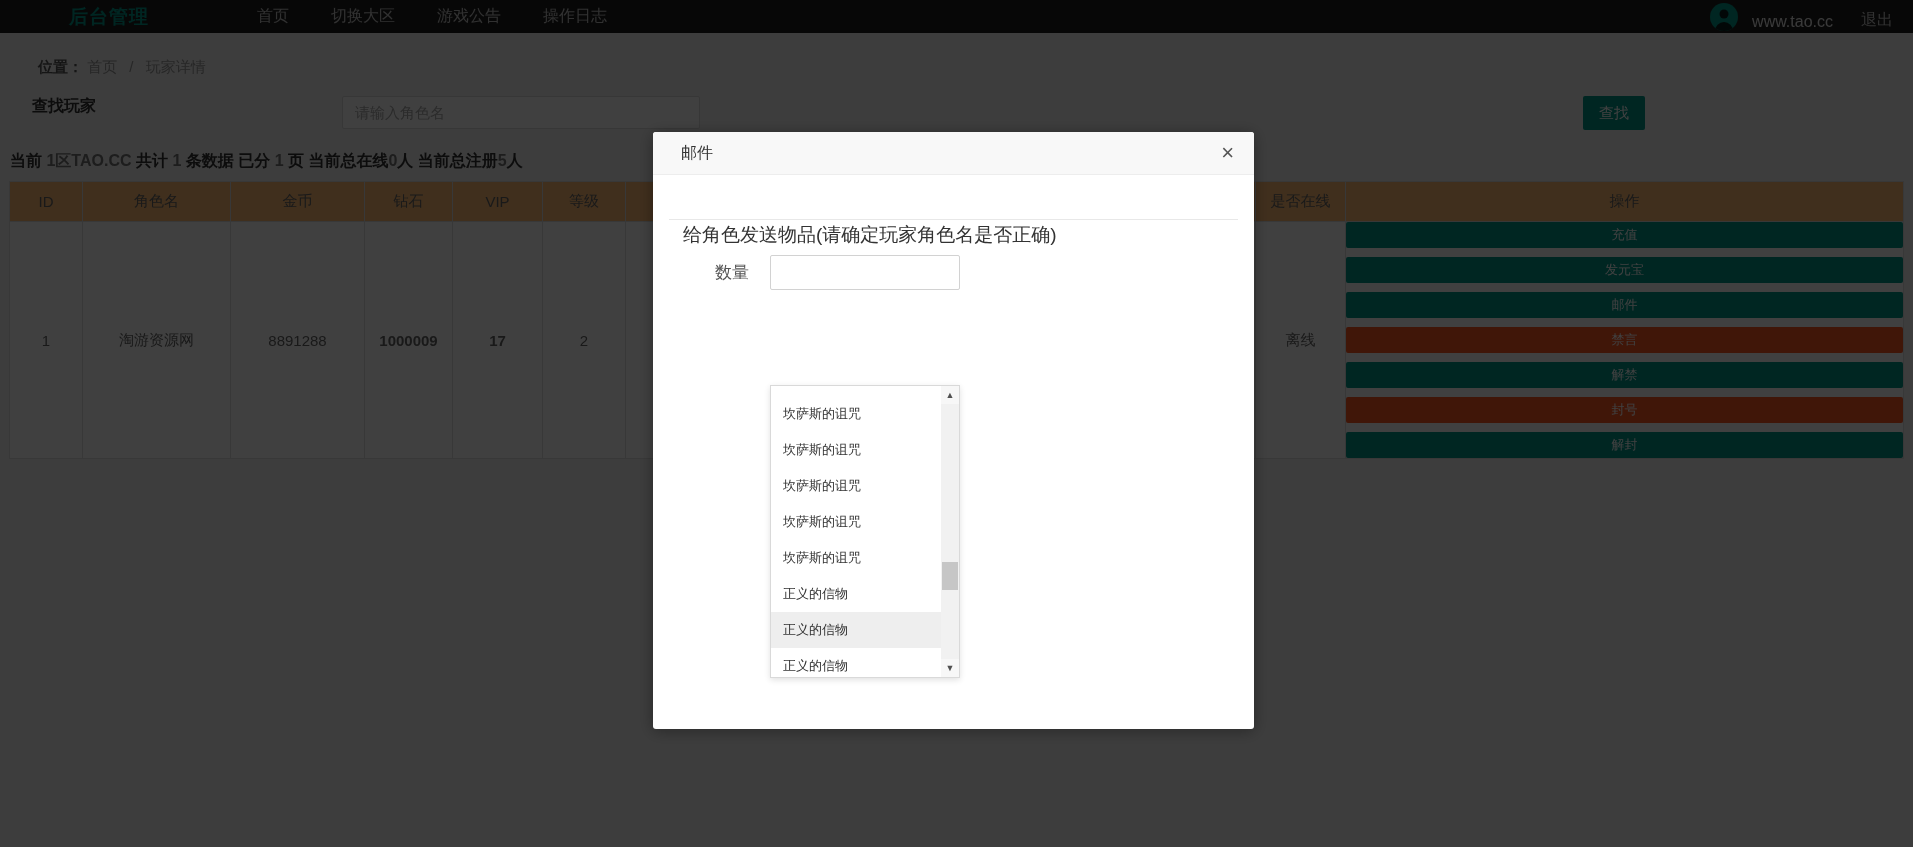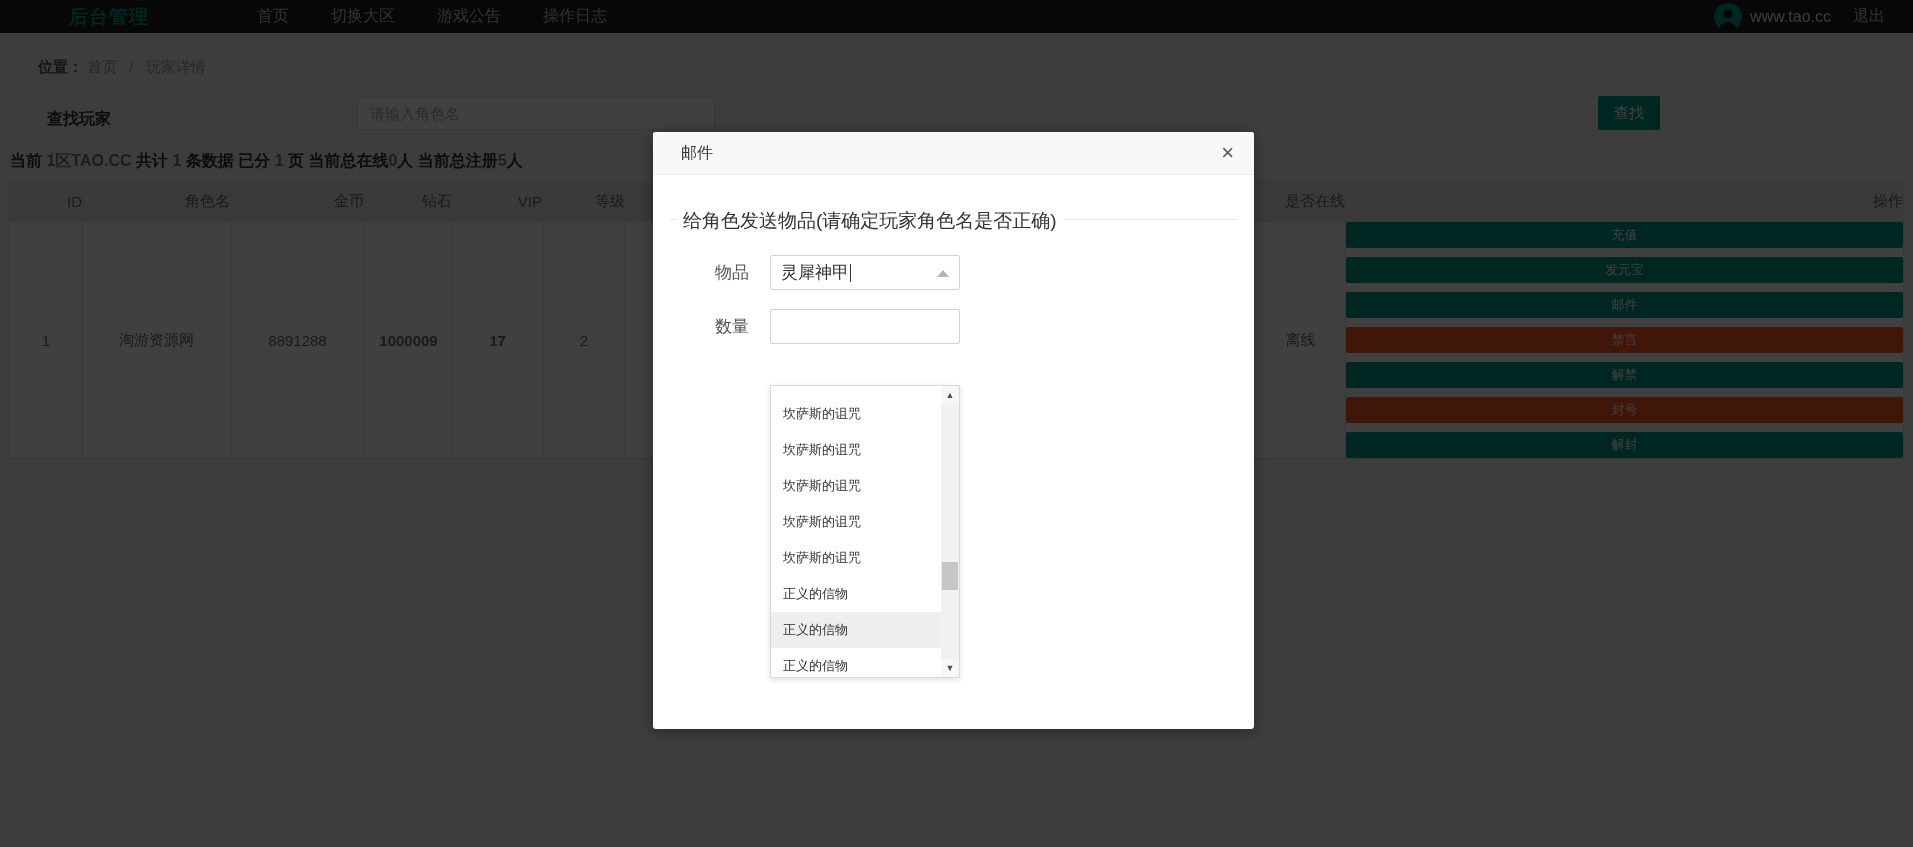--- a/index.html
+++ b/index.html
@@ -4,51 +4,51 @@
 <style>
   * { margin:0; padding:0; box-sizing:border-box; }
   html,body { width:1913px; height:847px; overflow:hidden;
     font-family:"Liberation Sans","DejaVu Sans",sans-serif; background:#f2f2f2; }
 
   
   .navbar { height:33px; background:#1f1f1f; display:flex; align-items:center; position:relative; z-index:1; }
   .brand { color:#009688; font-size:19px; font-weight:bold; margin-left:69px; letter-spacing:1px; cursor:pointer; }
   .nav-items { display:flex; list-style:none; margin-left:108px; gap:42px; }
   .nav-items li { color:#c2c2c2; font-size:16px; cursor:pointer; }
-  .nav-right { position:absolute; right:28px; display:flex; align-items:center; gap:8px; }
+  .nav-right { position:absolute; right:20px; display:flex; align-items:flex-end; gap:14px; }
   .avatar { width:28px; height:28px; border-radius:50%; background:#009688; display:flex; align-items:flex-end; justify-content:center; overflow:hidden; cursor:pointer; }
   .avatar svg { display:block; }
   .site { color:#e6e6e6; font-size:16px; }
   .logout { color:#c2c2c2; font-size:16px; margin-left:14px; cursor:pointer; }
 
   
   .breadcrumb { margin:25px 0 0 38px; font-size:15px; color:#999; }
   .breadcrumb .bc-label { color:#555; font-weight:bold; }
   .breadcrumb a { color:#999; text-decoration:none; cursor:pointer; }
   .breadcrumb .sep { margin:0 8px; color:#999; }
 
   
-  .search-row { margin:19px 0 0 47px; display:flex; align-items:flex-end; position:relative; height:34px; }
+  .search-row { margin:19px 0 0 32px; display:flex; align-items:flex-start; position:relative; height:34px; }
   .search-label { font-size:16px; color:#333; font-weight:bold; }
   .search-input { position:absolute; left:310px; width:358px; height:33px; border:1px solid #dcdcdc;
     background:#fff; border-radius:2px; padding:0 12px; font-size:15px; color:#333; outline:none;
     font-family:inherit; }
   .search-input::placeholder { color:#aaa; }
   .search-btn { position:absolute; left:1551px; width:62px; height:34px; background:#009688; color:#fff;
     border:none; border-radius:2px; font-size:15px; cursor:pointer; font-family:inherit; }
 
   
   .stats { margin:21px 0 0 10px; font-size:16px; color:#333; font-weight:bold; }
   .stats .red { color:#737373; }
 
   
   .player-table { margin:9px 9px 0 9px; border-collapse:collapse; width:1895px; table-layout:fixed;
     background:#fff; font-size:15px; }
   .player-table th, .player-table td { border:1px solid #e0e0e0; text-align:center; color:#666; }
-  .player-table th { height:40px; background:#e5e5e5; font-weight:normal;text-align:right; }
+  .player-table th { height:40px; background:#fdba74; font-weight:normal; }
   .player-table td { height:41px; }
   .val-green { color:#00b000; font-weight:bold; }
   .val-red { color:#e00000; font-weight:bold; }
   .actions { display:flex; justify-content:center; gap:9px;flex-direction:column; }
   .act-btn { border:none; border-radius:2px; color:#fff; font-size:13px; padding:4px 9px; cursor:pointer; font-family:inherit; }
   .act-btn.green { background:#009688; }
   .act-btn.red { background:#FF5722; }
 
   
   .overlay { position:fixed; inset:0; background:rgba(0,0,0,0.75); z-index:10; }
@@ -57,21 +57,21 @@
   .modal { position:fixed; left:653px; top:132px; width:601px; height:597px; background:#fff;
     border-radius:3px; z-index:20; box-shadow:0 2px 16px rgba(0,0,0,.35); }
   .modal-header { height:43px; background:#f8f8f8; border-bottom:1px solid #ededed;
     border-radius:3px 3px 0 0; display:flex; align-items:center; position:relative; }
   .modal-title { margin-left:28px; font-size:16px; color:#333; }
   .modal-close { position:absolute; right:20px; top:8px; font-size:22px; color:#555; cursor:pointer;
     line-height:26px; font-weight:normal; }
   .modal-body { padding:16px 16px 0 16px; position:relative; }
   .form-heading { position:relative; height:28px; margin-top:14px; }
   .form-heading .hr-line { position:absolute; left:0; right:0; top:50%; border-top:1px solid #e8e8e8; }
-  .form-heading .hr-text { position:absolute; left:8px; top:2px; background:#fff; padding:0 6px;
+  .form-heading .hr-text { position:absolute; left:8px; top:16px; background:#fff; padding:0 6px;
     font-size:19px; color:#333; line-height:28px; }
   .form { margin-top:22px; }
   .form-row { display:flex; margin-bottom:19px; }
   .form-label { width:80px; text-align:right; margin-right:21px; line-height:35px; font-size:17px; color:#555; }
   .form-input { width:190px; height:35px; border:1px solid #d2d2d2; border-radius:2px; padding:0 10px;
     font-size:17px; color:#333; outline:none; background:#fff; font-family:inherit; }
   .select-box { position:relative; width:190px; height:35px; border:1px solid #d2d2d2; border-radius:2px;
     background:#fff; display:flex; align-items:center; padding:0 10px; cursor:pointer; }
   .select-box .sel-text { font-size:17px; color:#333; }
   .caret { display:inline-block; width:1px; height:18px; background:#333; margin-left:1px; vertical-align:-3px; }
@@ -191,28 +191,20 @@
     <span class="modal-title">邮件</span>
     <span class="modal-close">×</span>
   </div>
   <div class="modal-body">
     <div class="form-heading">
       <div class="hr-line"></div>
       <span class="hr-text">给角色发送物品(请确定玩家角色名是否正确)</span>
     </div>
     <div class="form">
       <div class="form-row">
-        <span class="form-label">物品</span>
-        <div class="select-box">
-          <span class="sel-text">灵犀神甲</span>
-          <span class="caret"></span>
-          <span class="sel-arrow"></span>
-        </div>
-      </div>
-      <div class="form-row">
         <span class="form-label">数量</span>
         <input class="form-input" type="text" value="" style="">
       </div>
     </div>
 
     <div class="dropdown">
       <ul class="dd-list">
         <li>坎萨斯的诅咒</li>
           <li>坎萨斯的诅咒</li>
           <li>坎萨斯的诅咒</li>

